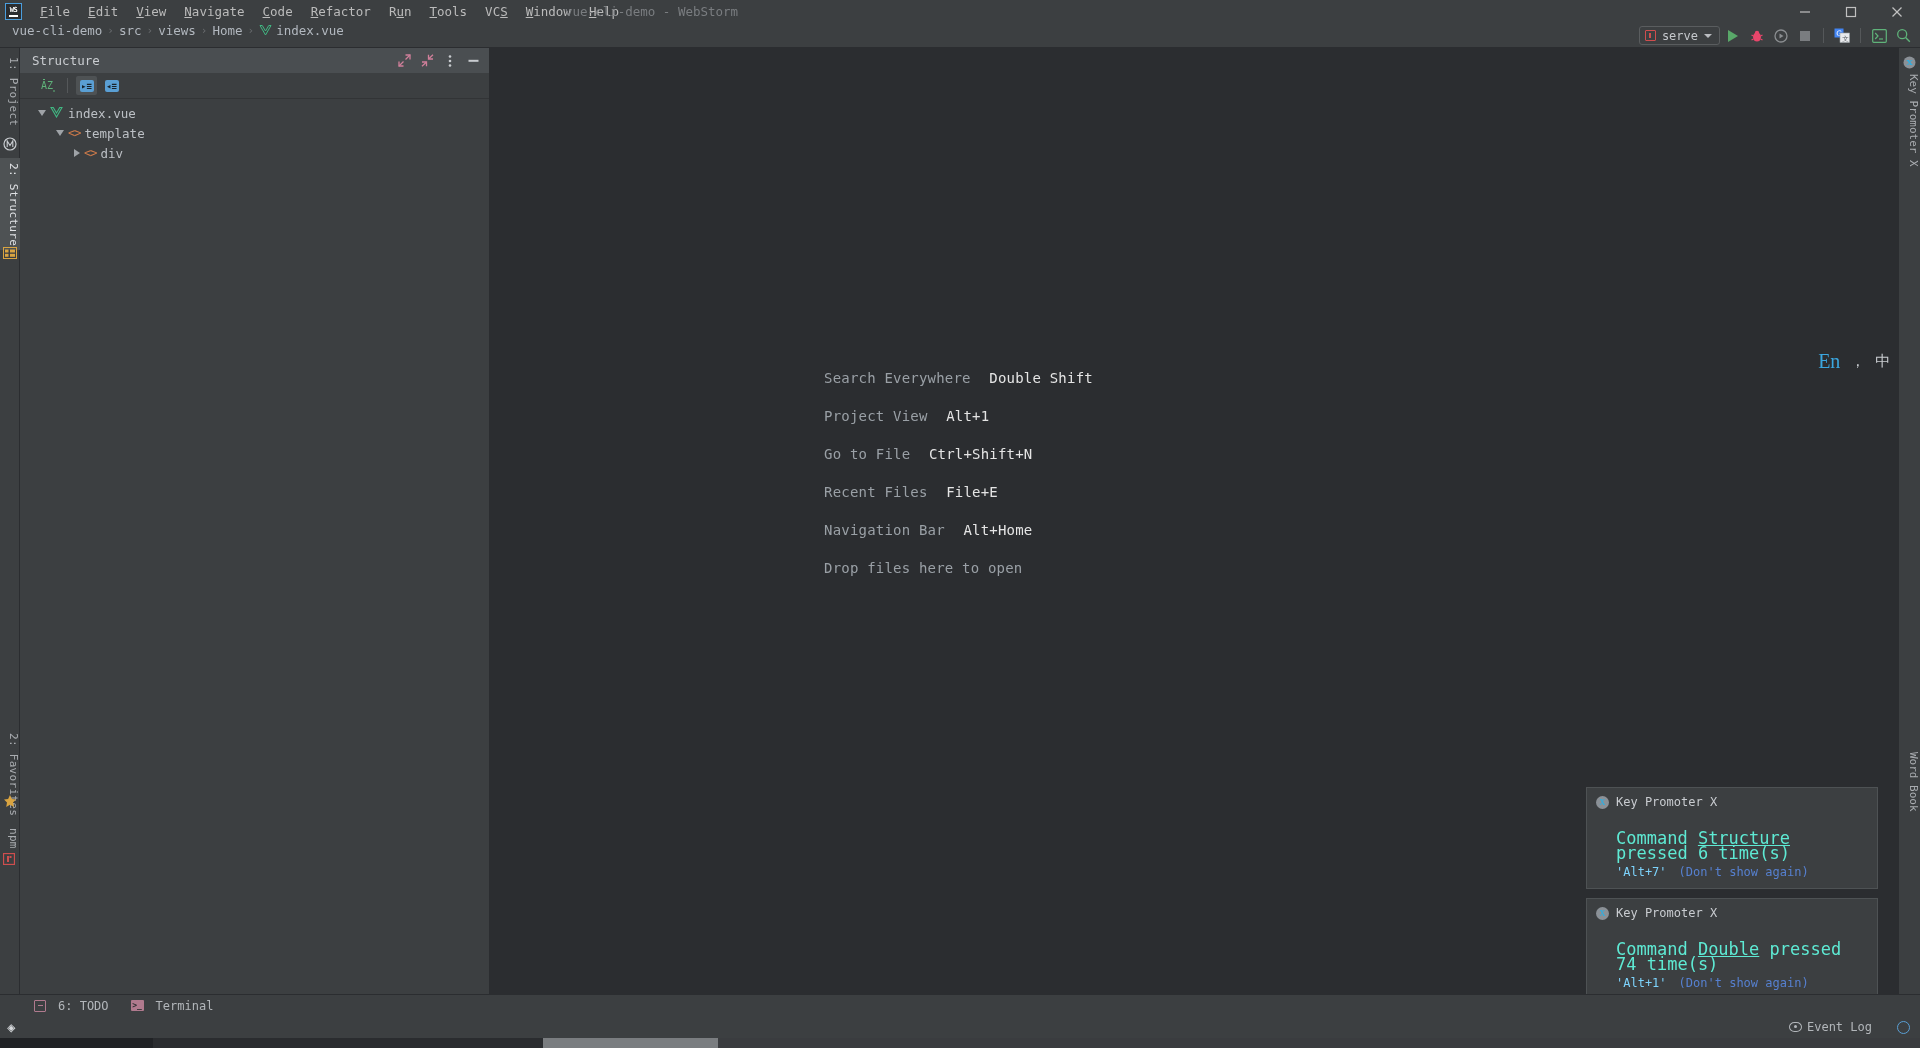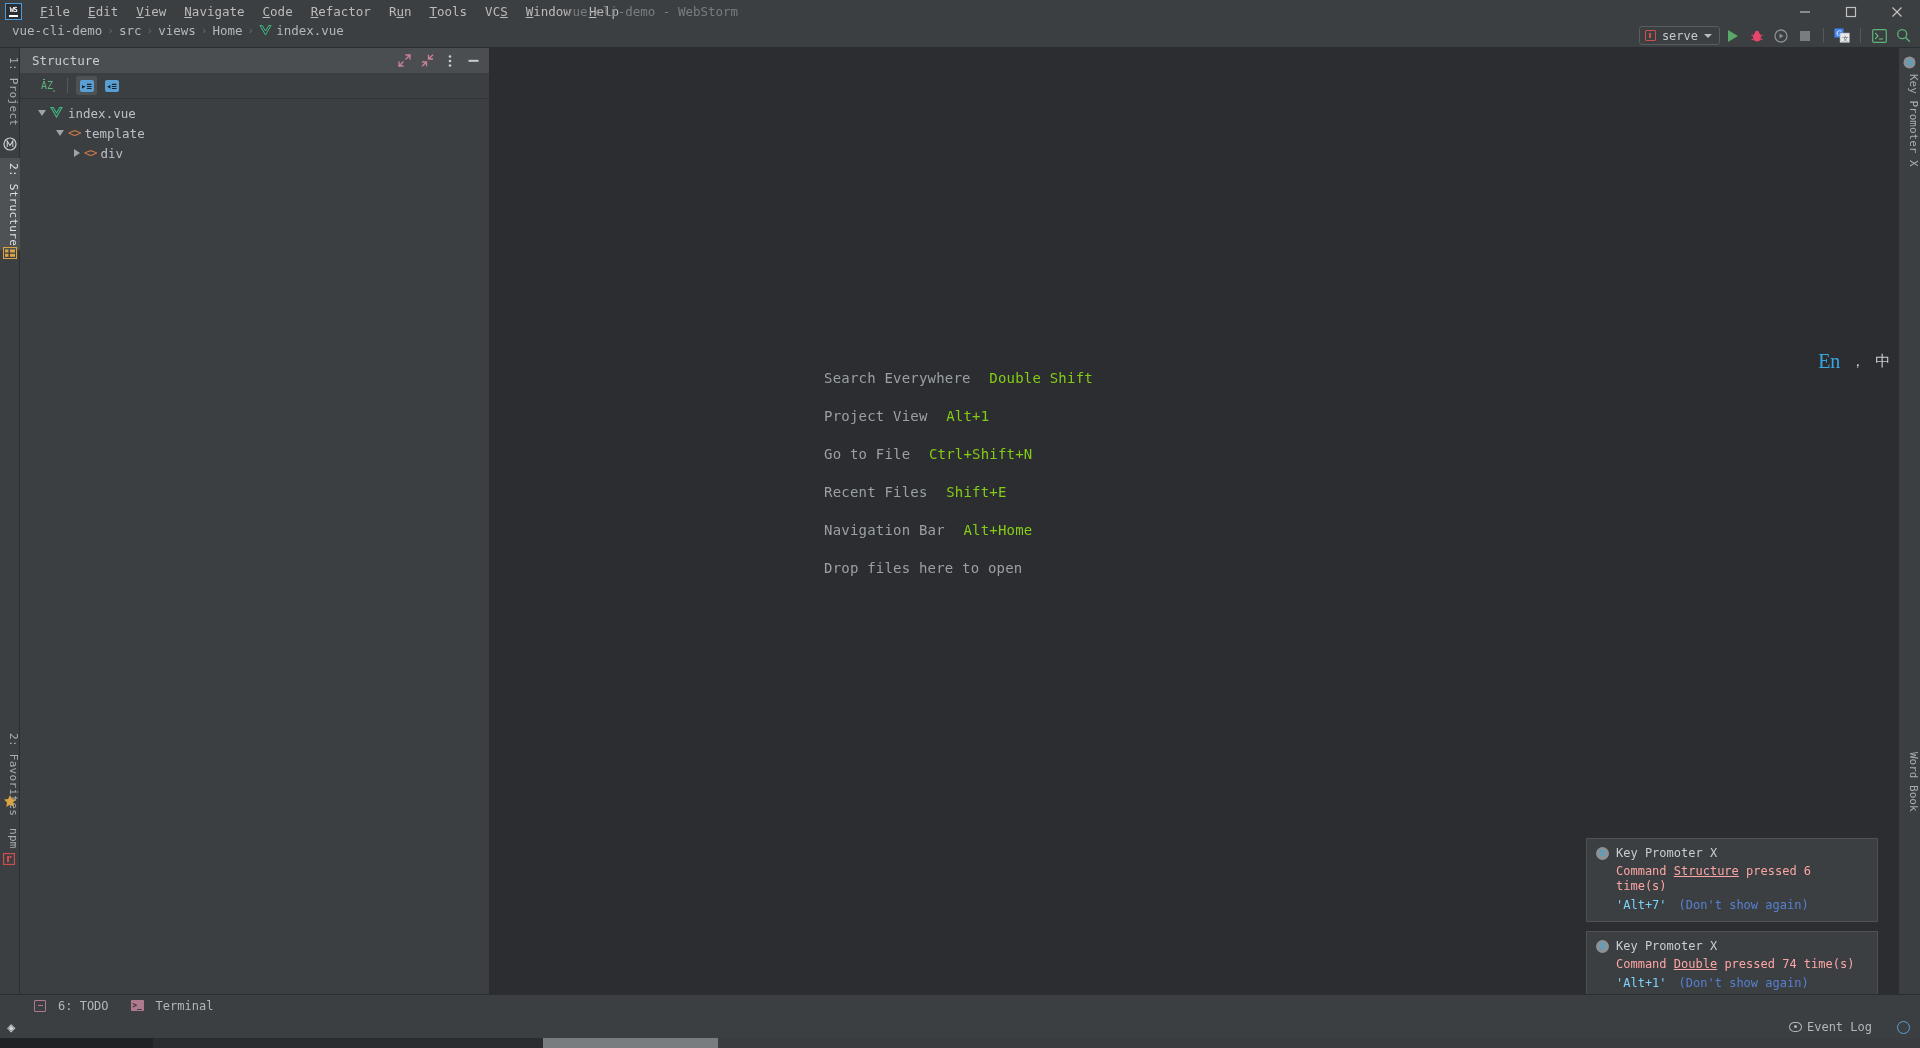--- a/index.html
+++ b/index.html
@@ -111,21 +111,21 @@
   
   .editor {
     position: absolute; left: 491px; top: 48px; right: 22px; height: 960px;
     background: #2b2d30;
   }
   .hints {
     position: absolute; left: 333px; top: 322px;
     display: flex; flex-direction: column; gap: 22px;
   }
   .hint-line { font-size: 14px; color: #9aa0a6; white-space: nowrap; letter-spacing: 0.2px; }
-  .hint-key { color: #84cc16; margin-left: 10px; }
+  .hint-key { color: #e5e5e5; margin-left: 10px; }
 
   
   .langwidget {
     position: absolute; right: 10px; top: 350px;
     display: flex; align-items: center; gap: 10px;
   }
   .lang-en { color: #3ba7e0; font-size: 20px; font-family: "Liberation Serif", serif; }
   .lang-dot { color: #c9ccd0; font-size: 15px; }
   .lang-cn { color: #c9ccd0; font-size: 15px; }
   .lang-kb { color: #c9ccd0; font-size: 16px; }
@@ -146,21 +146,21 @@
   .notif {
     background: #3c3f41; border: 1px solid #4e5254; margin-top: 9px;
     padding: 7px 9px 8px 9px; position: relative;
   }
   .notif-title { font-size: 12px; color: #c9ccd0; padding-left: 20px; line-height: 15px; }
   .kpx-ico {
     position: absolute; left: 9px; top: 8px; width: 13px; height: 13px; border-radius: 50%;
     background: #8b9197; display:flex;align-items:center;justify-content:center;
     color:#2faee0; font-size:8px; font-weight:bold; font-family:"Liberation Serif",serif;
   }
-  .notif-body { font-size: 12px; color: #fca5a5; padding-left: 20px; margin-top: 3px; line-height: 15px; }
+  .notif-body { font-size: 17px; color: #5eead4; padding-left: 20px; margin-top: 21px; line-height: 15px; }
   .notif-body u { text-decoration: underline; }
   .notif-foot { font-size: 12px; padding-left: 20px; margin-top: 4px; line-height: 15px; }
   .notif-shortcut { color: #7dd3fc; }
   .notif-dont { color: #5680d0; margin-left: 12px; }
 
   
   .bottombar {
     position: absolute; left: 0; bottom: 32px; width: 1920px; height: 22px;
     background: #3c3f41; border-top: 1px solid #2b2d30;
     display: flex; align-items: center; font-size: 12px; color: #b2b6ba;
@@ -439,21 +439,21 @@
     <div class="hint-line">
       <span>Project View</span>
       <span class="hint-key">Alt+1</span>
     </div>
     <div class="hint-line">
       <span>Go to File</span>
       <span class="hint-key">Ctrl+Shift+N</span>
     </div>
     <div class="hint-line">
       <span>Recent Files</span>
-      <span class="hint-key">Shift+E</span>
+      <span class="hint-key">File+E</span>
     </div>
     <div class="hint-line">
       <span>Navigation Bar</span>
       <span class="hint-key">Alt+Home</span>
     </div>
     <div class="hint-line">
       <span>Drop files here to open</span>
     </div>
   </div>
 </div>

